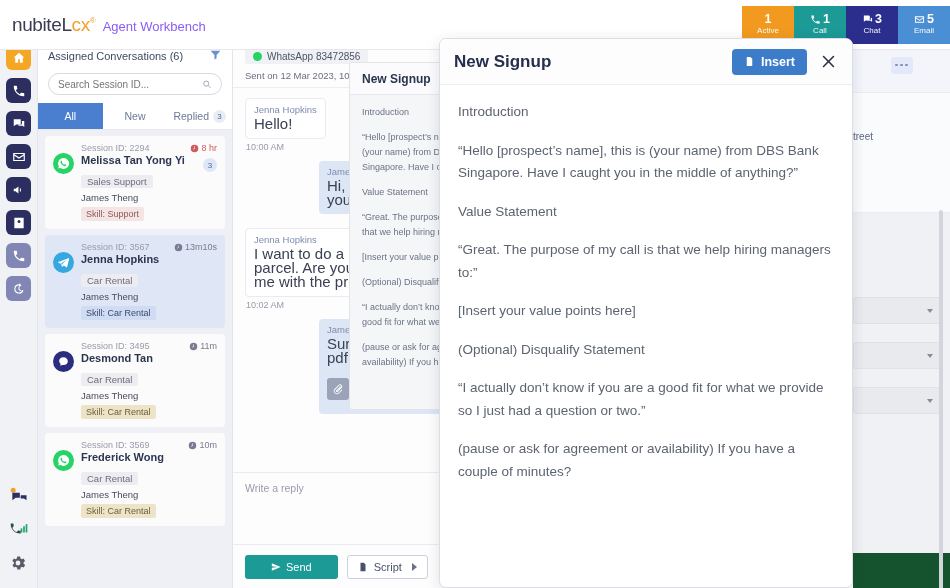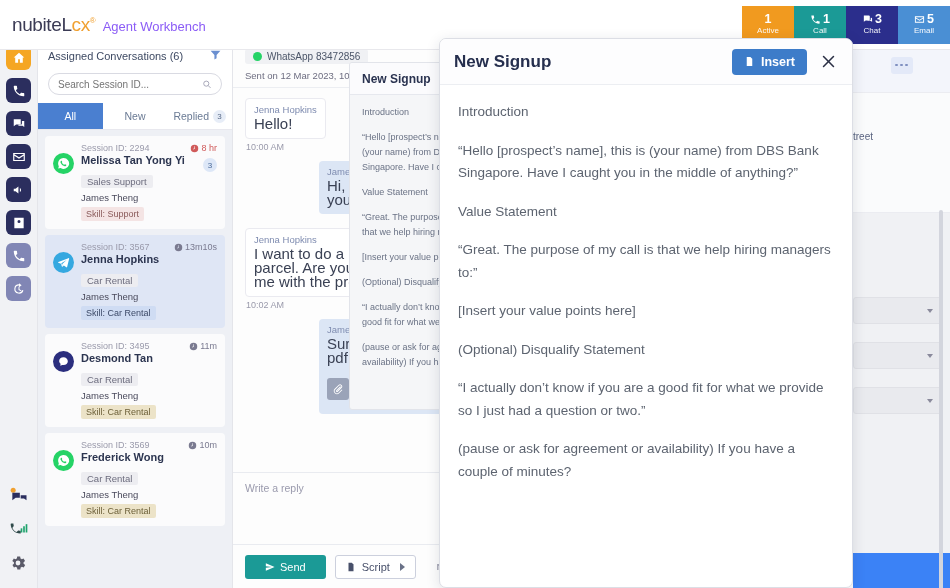--- a/index.html
+++ b/index.html
@@ -161,21 +161,21 @@
   .attach-ic { width:22px;height:22px;border-radius:3px;background:#9aa3b8;
                display:flex;align-items:center;justify-content:center;}
   .attach-ic svg{width:12px;height:12px;fill:#fff;}
   .attach-name{font-size:10px;font-weight:700;color:#2f3850;}
   .attach-size{font-size:8.5px;color:#8a8a9c;}
   .reply-box { border-top:1px solid #e9ebf0; height:72px; padding:9px 12px; }
   .reply-ph { font-size:10.5px; color:#9a9aad; }
   .chat-foot { border-top:1px solid #e9ebf0; height:44px; display:flex; align-items:center;
                padding:0 12px; gap:9px; }
   .btn-send { background:#1b9a96; color:#fff; border:none; border-radius:3px; height:24px;
-              padding:0 20px; font-size:11px; display:flex; align-items:center; gap:5px;
+              padding:0 26px; font-size:11px; display:flex; align-items:center; gap:5px;
               cursor:pointer; font-family:"Liberation Sans", sans-serif;}
   .btn-script { background:#fff; color:#48506a; border:1px solid #ccd0dd; border-radius:3px;
                 height:24px; padding:0 10px; font-size:11px; display:flex; align-items:center;
                 gap:6px; cursor:pointer; font-family:"Liberation Sans", sans-serif;}
   .more-opt { font-size:10px; color:#7a7a90; margin-left:12px; display:flex; align-items:center; gap:7px;}
   .dots-circ { width:17px;height:17px;border-radius:50%;background:#eceef3;
                display:flex;align-items:center;justify-content:center;gap:1.5px; }
   .dots-circ i{width:2px;height:2px;border-radius:50%;background:#7a7a90;display:block;}
 
   
@@ -187,21 +187,21 @@
   .sp-head { height:32px; background:#fbfbfd; border-bottom:1px solid #e6e8ee;
              display:flex; align-items:center; padding:0 12px; }
   .sp-title { font-size:12px; font-weight:700; color:#2a3350; }
   .sp-body { padding:10px 12px; }
   .sp-p { font-size:9px; color:#6a7285; line-height:15px; margin-bottom:10px;
           white-space:nowrap; overflow:hidden; }
 
   
   .rightpanel {
     position:absolute; left:853px; top:38px; width:97px; height:550px;
-    background:#3b82f6; overflow:hidden;
+    background:#14532d; overflow:hidden;
   }
   .rp-card { background:#fafbfc; border-bottom:1px solid #ebecf1; position:relative;}
   .rp-dots { width:22px;height:17px;border-radius:3px; display:flex;
              align-items:center;justify-content:center;gap:2.5px;}
   .rp-dots i { width:2.5px;height:2.5px;border-radius:50%;display:block; }
   .rp-scrollbar { position:absolute; right:7px; top:172px; width:4px; height:490px;
                   background:#d3d5dd; border-radius:2px; }
   .rp-text { font-size:10px; color:#5a6480; }
   .rp-btn { border:1px solid #b9c0d6; border-radius:3px; color:#49558a;
             font-size:10.5px; padding:4px 8px; background:#fff; }

